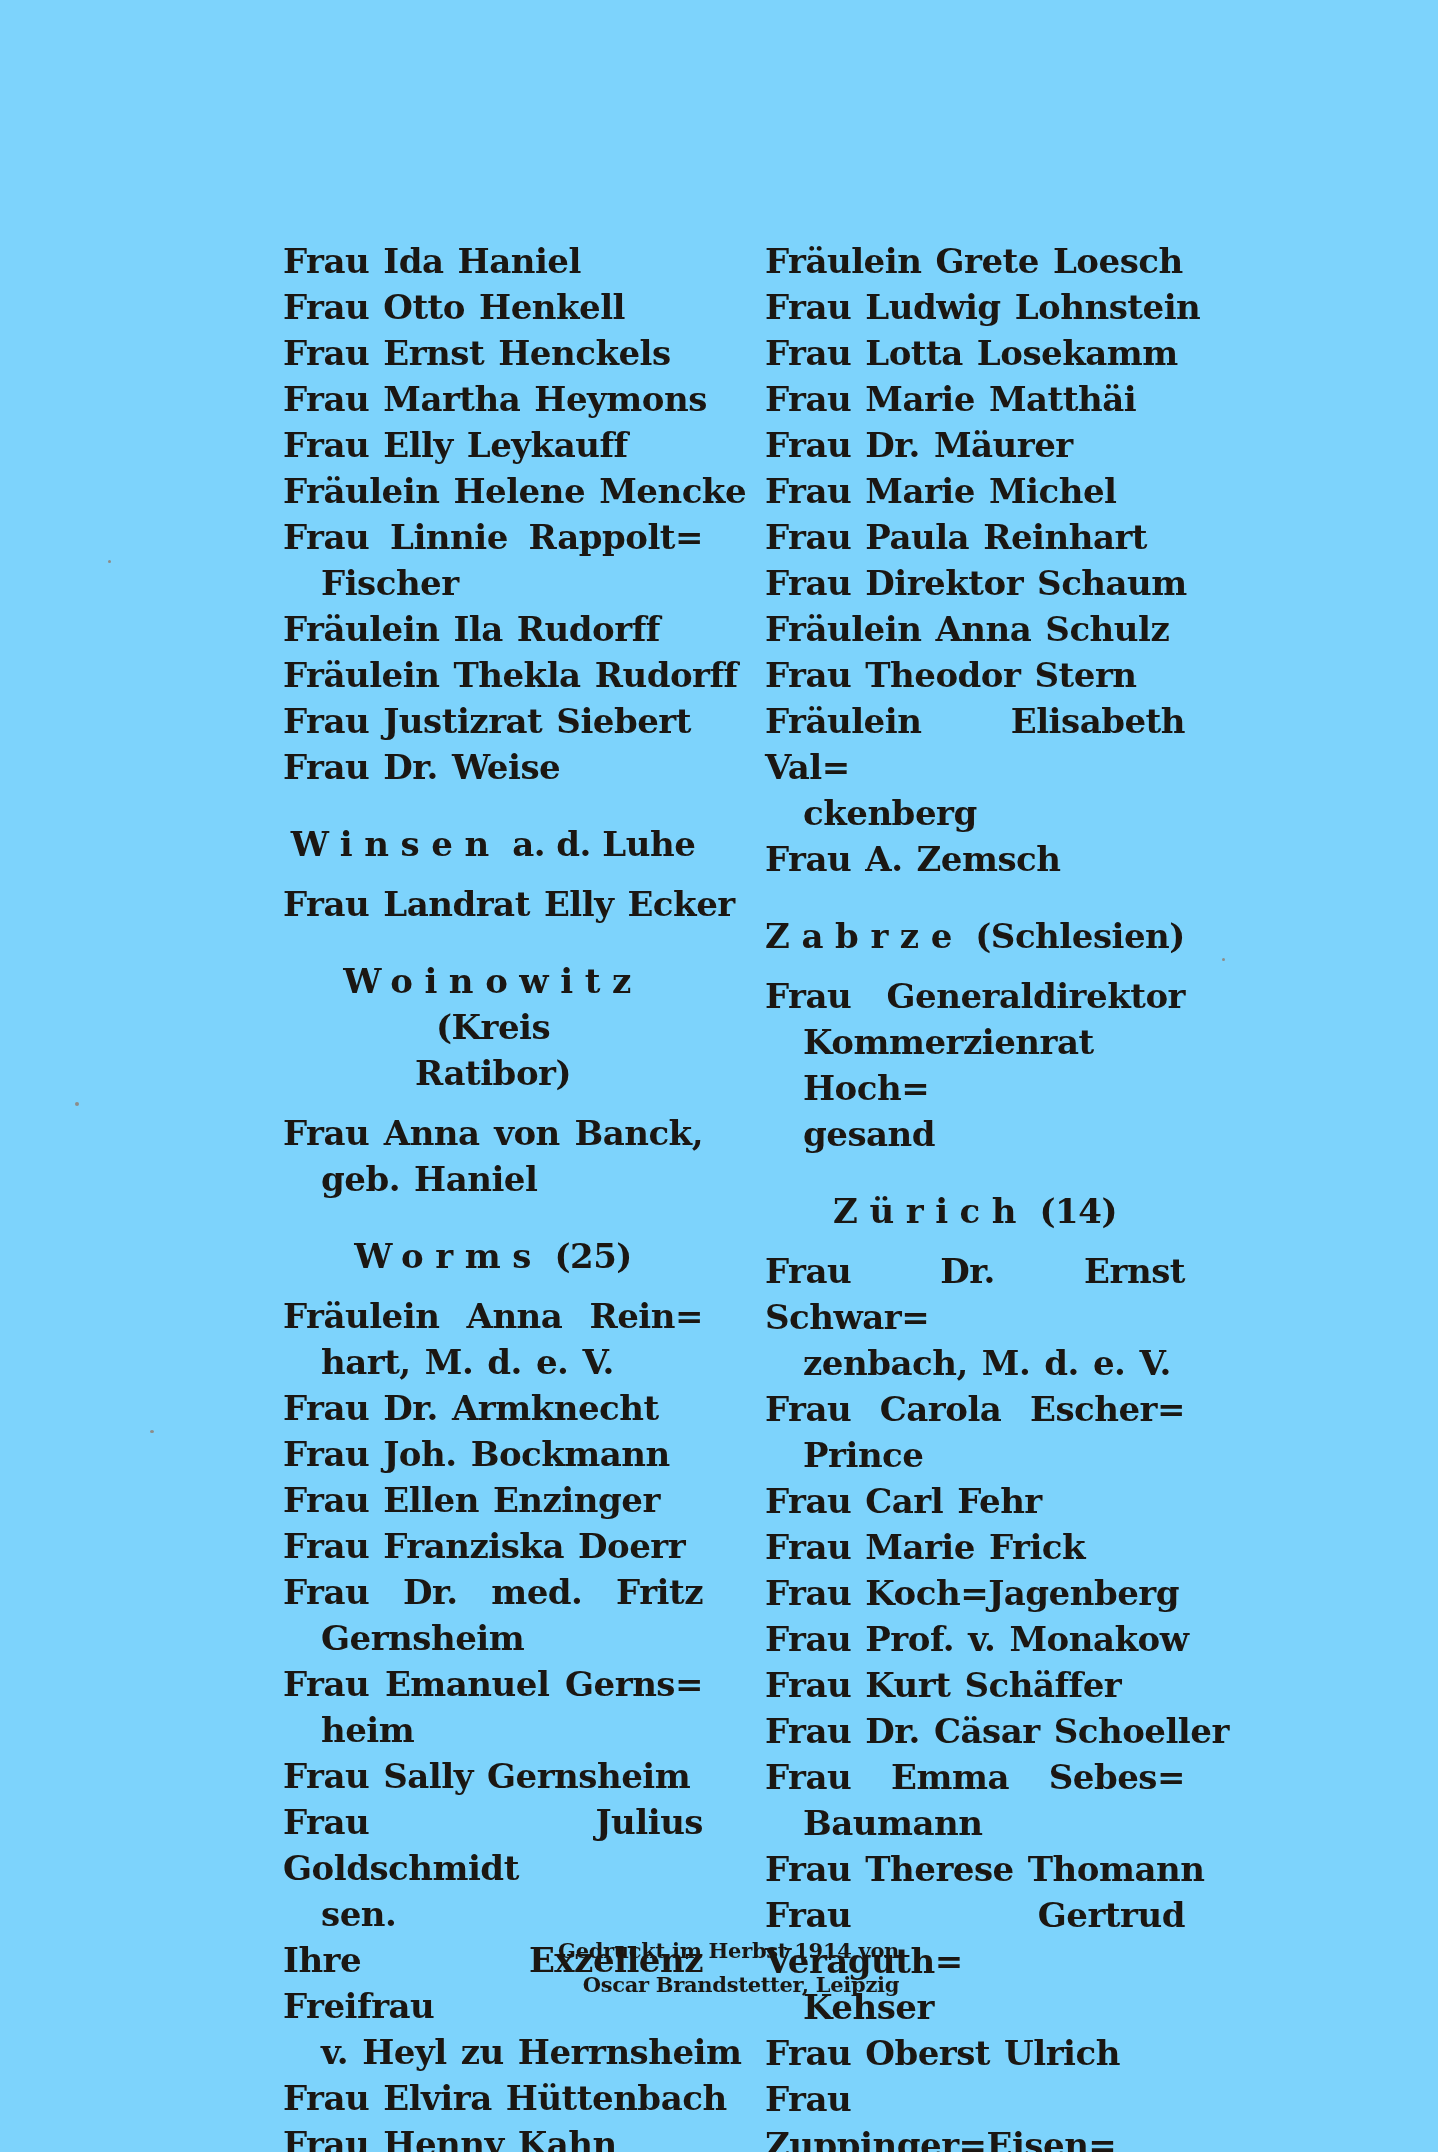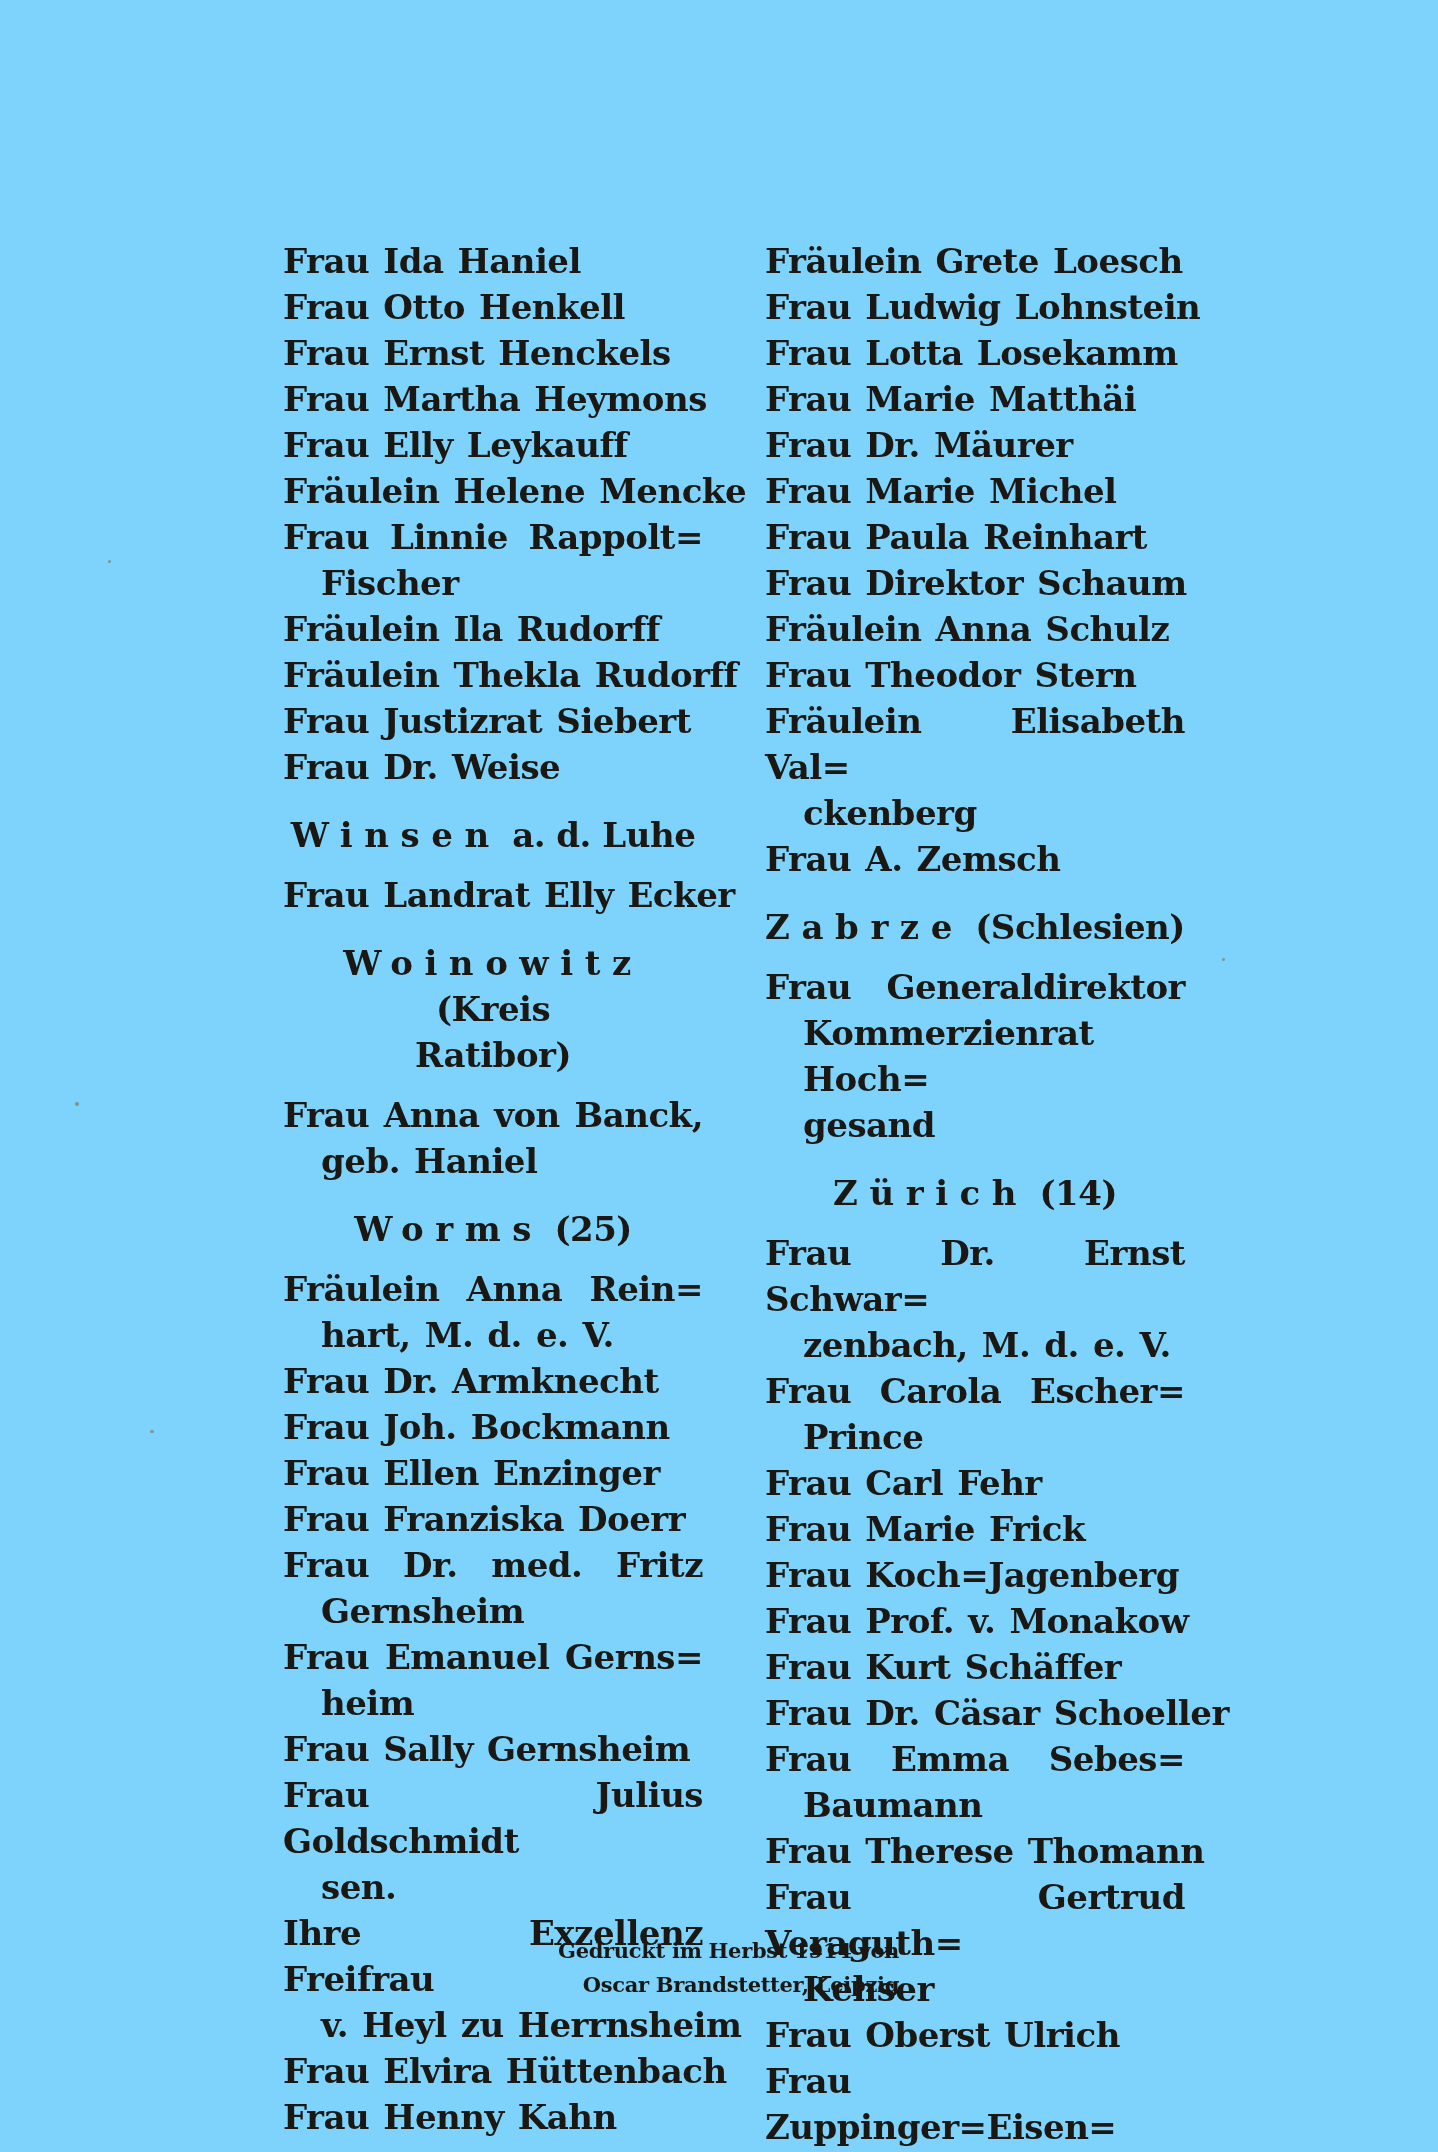--- a/index.html
+++ b/index.html
@@ -26,21 +26,21 @@
     letter-spacing:-0.5px;
     word-spacing:0.08em;
   }
   .line.just{
     white-space:normal;
     text-align:justify;
     text-align-last:justify;
   }
   .line.cont{padding-left:38px;}
   .heading{
-    margin-top:22px;
+    margin-top:31px;
     margin-bottom:14px;
     text-align:center;
   }
   .heading .hline{letter-spacing:-0.5px;}
   .heading .sp{letter-spacing:0.34em;}
   .footer{
     position:absolute;
     left:558px;top:1934px;
     font-size:21px;
     line-height:34px;

